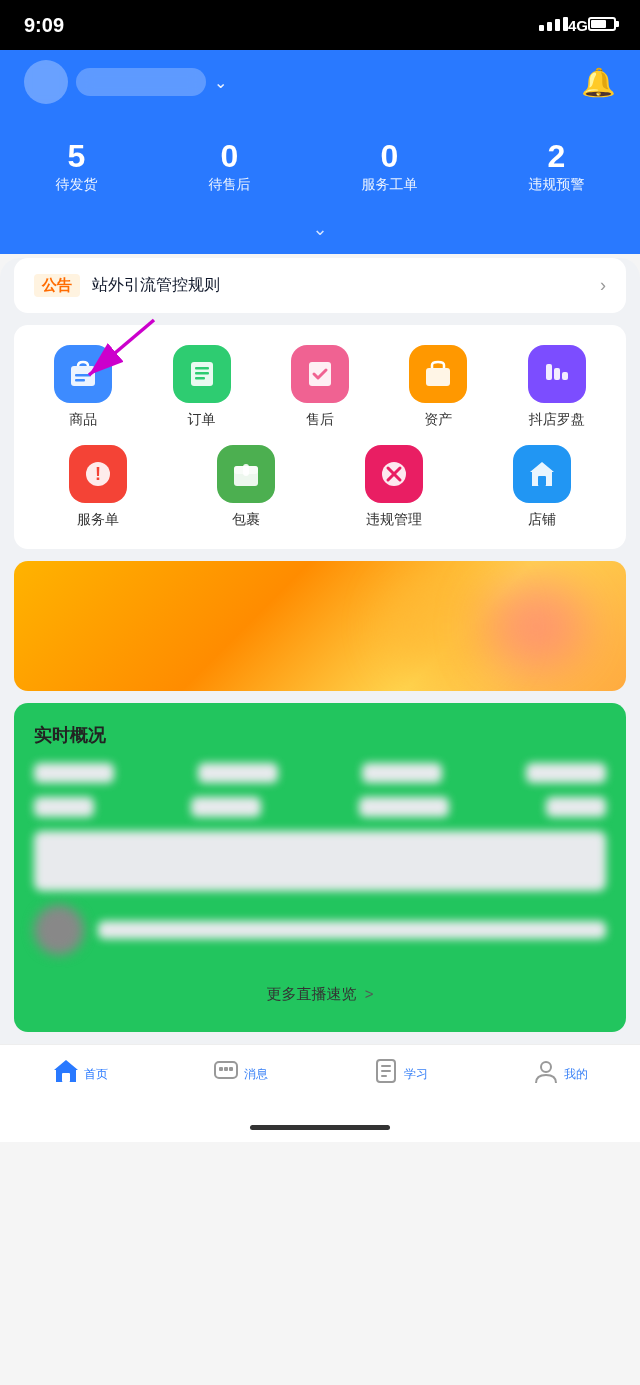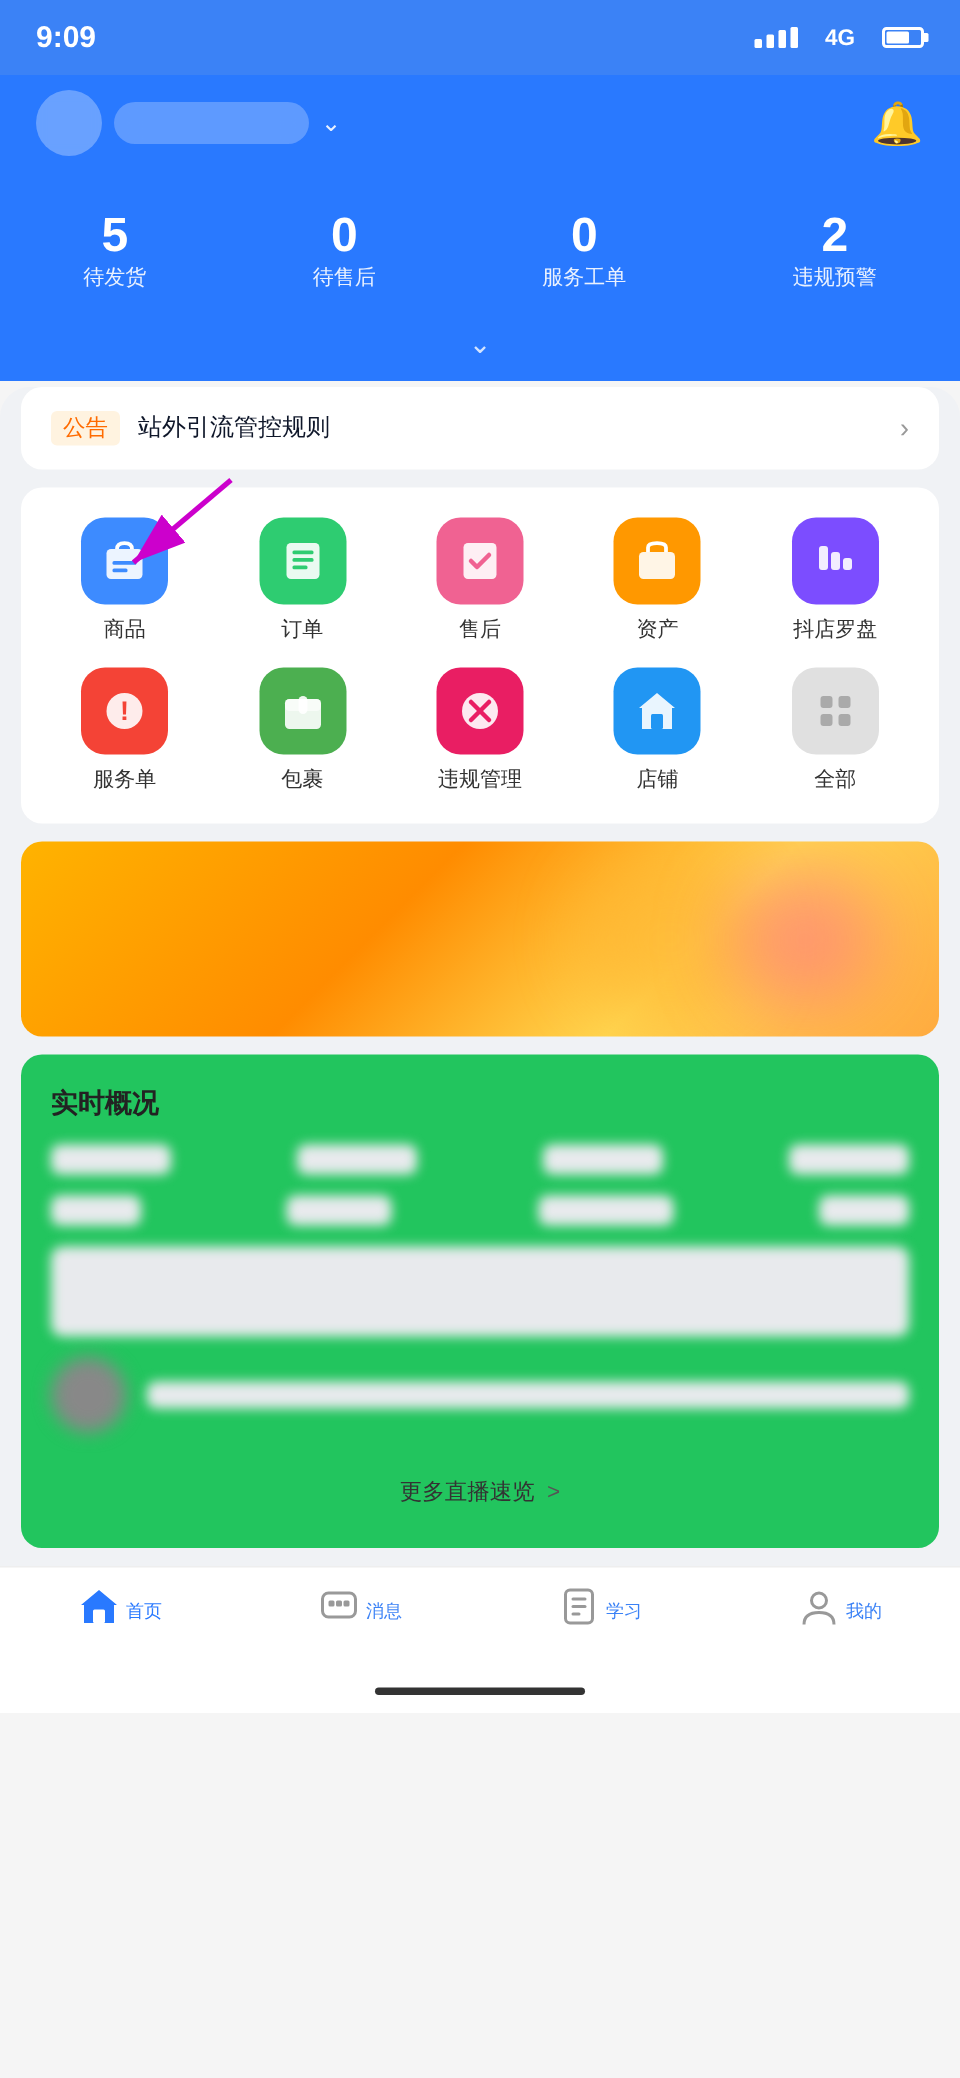--- a/index.html
+++ b/index.html
@@ -7,36 +7,36 @@
     body {
       width: 640px;
       min-height: 1385px;
       font-family: -apple-system, 'PingFang SC', 'Helvetica Neue', sans-serif;
       background: #f5f5f5;
       overflow-x: hidden;
     }
 
     
     .status-bar {
-      background: #3b82f6;
+      background: #000000;
       height: 50px;
       display: flex;
       align-items: center;
       justify-content: space-between;
       padding: 16px 24px;
       color: white;
     }
     .status-time {
       font-size: 20px;
       font-weight: 600;
     }
     .status-right {
       display: flex;
-      align-items: center;
-      gap: 18px;
+      align-items: flex-start;
+      gap: 0;
       font-size: 16px;
     }
     .signal-dots {
       display: flex;
       gap: 3px;
       align-items: flex-end;
     }
     .signal-dots span {
       background: white;
       border-radius: 1px;
@@ -155,21 +155,21 @@
       border-radius: 14px;
       padding: 16px 20px;
       display: flex;
       align-items: center;
       gap: 12px;
     }
     .ann-tag {
       background: #FFF3E0;
       color: #FF6B00;
       font-size: 15px;
-      font-weight: 400;
+      font-weight: 700;
       padding: 2px 8px;
       border-radius: 4px;
       white-space: nowrap;
     }
     .ann-text {
       font-size: 16px;
       color: #0f172a;
       flex: 1;
     }
     .ann-arrow {
@@ -513,31 +513,20 @@
       </div>
       <div class="menu-item">
         <div class="menu-icon blue2">
           <svg width="32" height="32" viewBox="0 0 32 32" fill="none">
             <path d="M16 4 L28 14 L26 14 L26 28 L6 28 L6 14 L4 14 Z" fill="white" opacity="0.9"></path>
             <rect x="12" y="18" width="8" height="10" rx="1" fill="#2196F3"></rect>
           </svg>
         </div>
         <span class="menu-label">店铺</span>
       </div>
-      <div class="menu-item">
-        <div class="menu-icon gray">
-          <svg width="32" height="32" viewBox="0 0 32 32" fill="none">
-            <rect x="6" y="6" width="8" height="8" rx="2" fill="#aaa"></rect>
-            <rect x="18" y="6" width="8" height="8" rx="2" fill="#aaa"></rect>
-            <rect x="6" y="18" width="8" height="8" rx="2" fill="#aaa"></rect>
-            <rect x="18" y="18" width="8" height="8" rx="2" fill="#aaa"></rect>
-          </svg>
-        </div>
-        <span class="menu-label">全部</span>
-      </div>
     </div>
   </div>
 
   <div class="banner">
     <div class="banner-blur1"></div>
     <div class="banner-blur2"></div>
   </div>
 
   <div class="realtime-section">
     <div class="section-title">实时概况</div>

